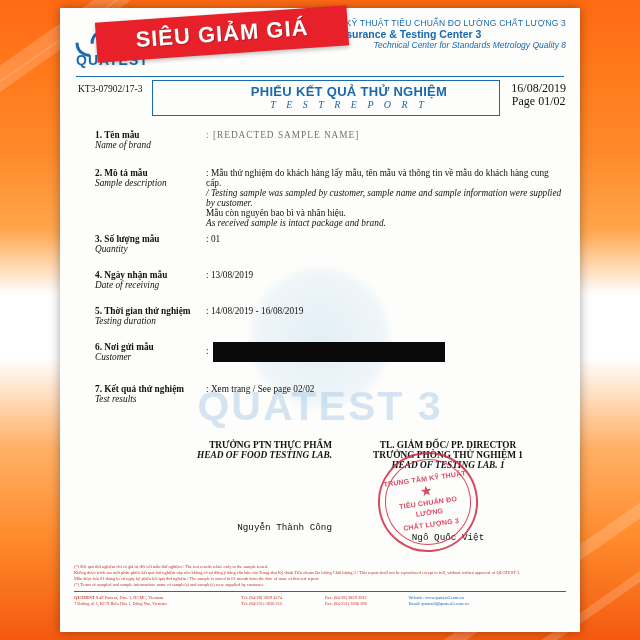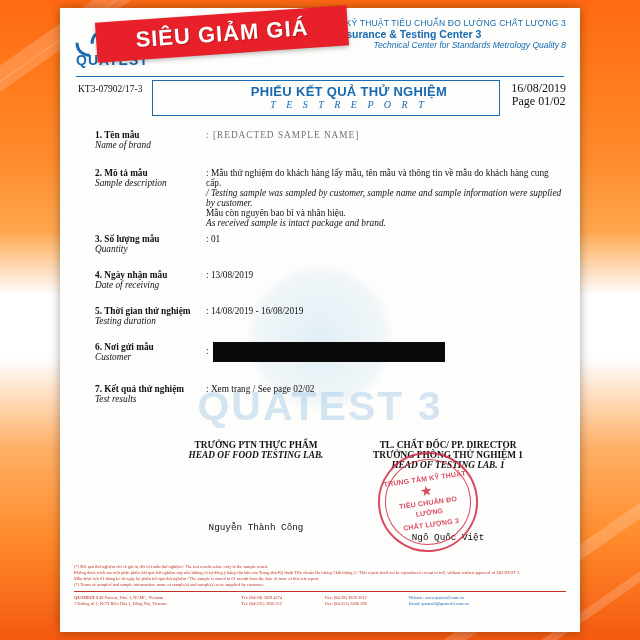--- a/index.html
+++ b/index.html
@@ -217,28 +217,28 @@
     </div>
 
     <div class="item" style="top:376px;">
       <div class="lbl">
         <div class="vn"><span>7.</span> <span>Kết quả thử nghiệm</span></div>
         <div class="en">Test results</div>
       </div>
       <div class="val">: Xem trang / See page 02/02</div>
     </div>
 
-    <div class="sig" style="left:106px;top:432px;width:180px;">
+    <div class="sig" style="left:92px;top:432px;width:180px;text-align:right;">
       <div class="vn">TRƯỞNG PTN THỰC PHẨM</div>
       <div class="en">HEAD OF FOOD TESTING LAB.</div>
       <div class="nm">Nguyễn Thành Công</div>
     </div>
 
     <div class="sig" style="left:290px;top:432px;width:196px;">
-      <div class="vn">TL. CHẤT ĐỐC/ PP. DIRECTOR</div>
+      <div class="vn">TL. GIẢM ĐỐC/ PP. DIRECTOR</div>
       <div class="vn">TRƯỞNG PHÒNG THỬ NGHIỆM 1</div>
       <div class="en">HEAD OF TESTING LAB. 1</div>
       <div class="nm">Ngô Quốc Việt</div>
     </div>
 
     <div class="stamp">
       <div class="inner">
         <div>TRUNG TÂM KỸ THUẬT</div>
         <div class="star">★</div>
         <div>TIÊU CHUẨN ĐO LƯỜNG</div>

